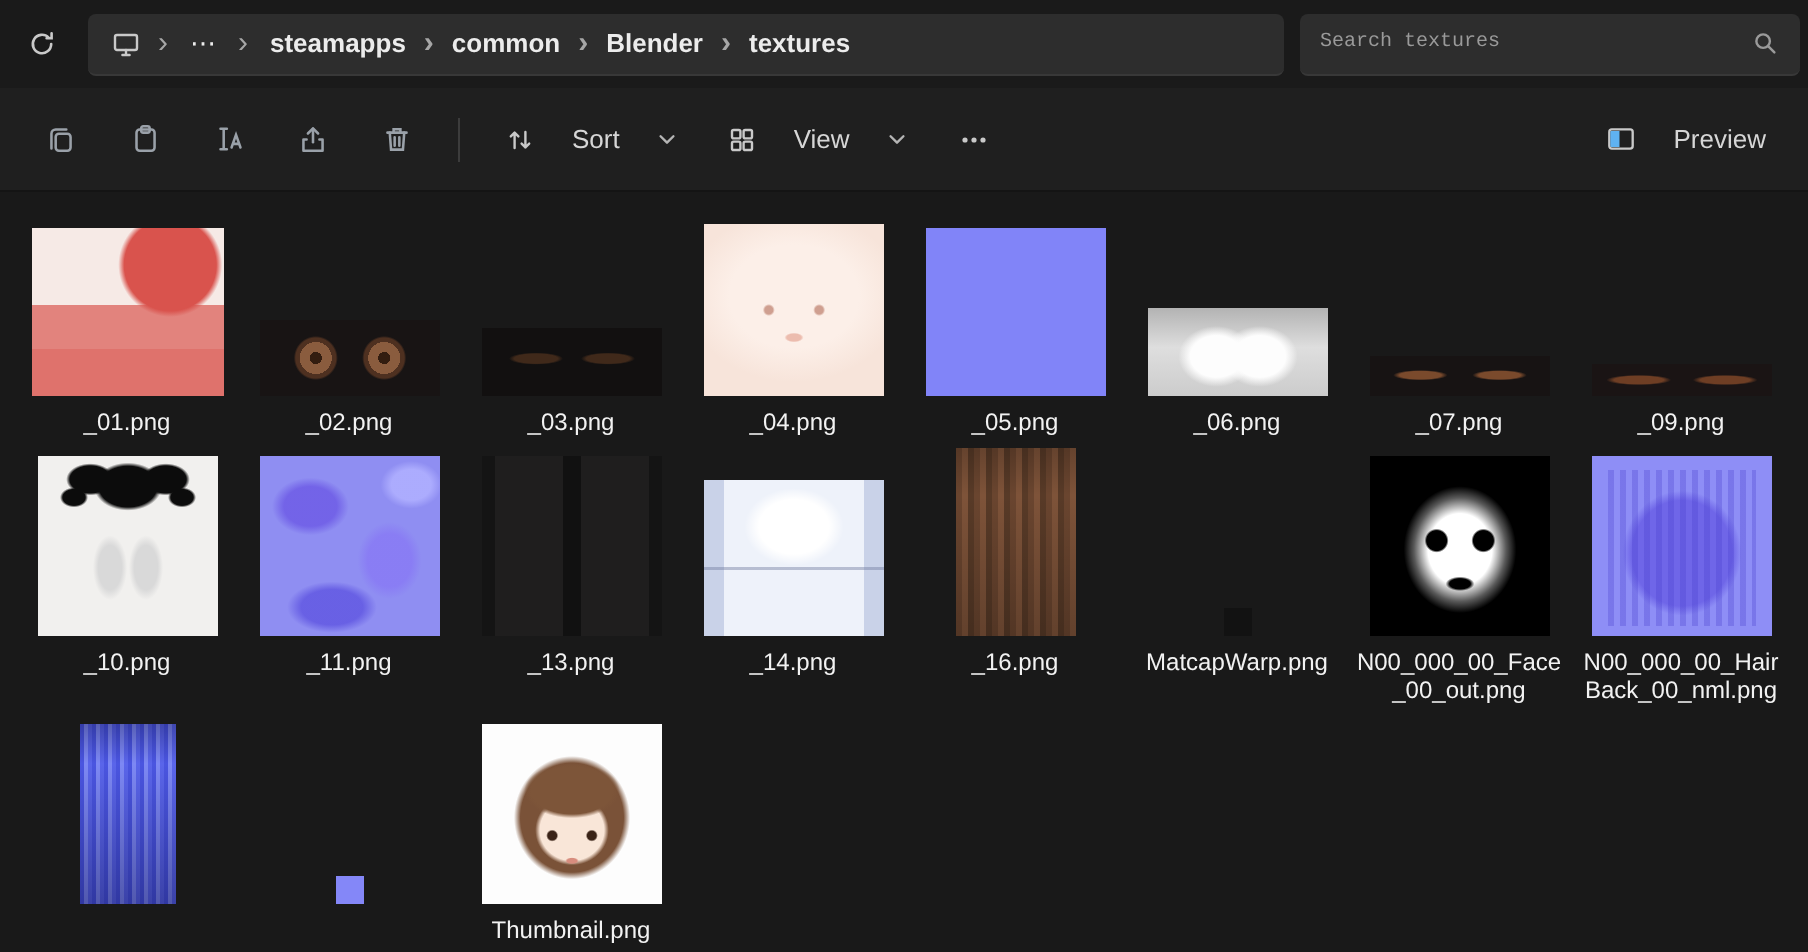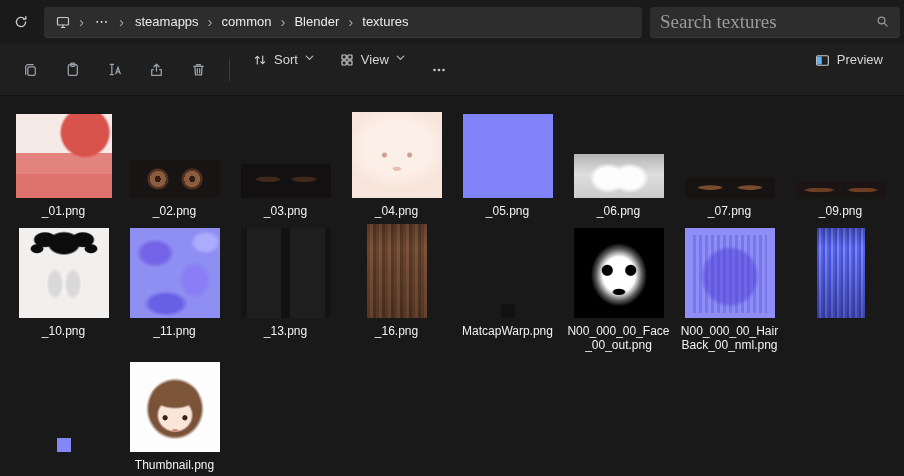--- a/index.html
+++ b/index.html
@@ -6,29 +6,29 @@
   html,body { width:904px; height:476px; overflow:hidden; }
   body { background:#191919; font-family:"Liberation Sans","DejaVu Sans",sans-serif; color:#e8e8e8; }
 
   
   .titlebar { display:flex; align-items:center; height:44px; background:#1a1a1a; padding:0 4px 0 6px; gap:8px; }
   .icon-btn { display:flex; align-items:center; justify-content:center; width:30px; height:30px; border-radius:4px; flex-shrink:0; }
   .addressbar { display:flex; align-items:center; gap:2px; height:31px; background:#2d2d2d; border-radius:4px; padding:0 6px; flex:1; min-width:0; border-bottom:1px solid #383838; }
   .crumb-icon { display:flex; align-items:center; padding:0 5px; }
   .crumb { padding:0 8px; font-size:13px; color:#ececec; line-height:27px; border-radius:4px; white-space:nowrap; }
   .bc-chev { color:#a6a6a6; font-size:15px; padding:0 1px; line-height:27px; }
-  #breadcrumbs { display:flex; align-items:center; }
+  #breadcrumbs { display:flex; align-items:center;font-weight:bold; }
   .searchbox { display:flex; align-items:center; height:31px; width:250px; background:#2d2d2d; border-radius:4px; padding:0 10px; gap:6px; flex-shrink:0; border-bottom:1px solid #383838; }
-  .searchbox input { flex:1; min-width:0; background:transparent; border:none; outline:none; color:#e5e5e5; font-size:19px; font-family:Liberation Serif, serif; }
+  .searchbox input { flex:1; min-width:0; background:transparent; border:none; outline:none; color:#e5e5e5; font-size:10px; font-family:Liberation Mono, monospace; }
   .searchbox input::placeholder { color:#9a9a9a; }
 
   
   .toolbar { display:flex; align-items:center; height:52px; background:#1f1f1f; padding:0 10px; gap:2px; border-bottom:1px solid #141414; }
   .tool-icon-btn { display:flex; align-items:center; justify-content:center; width:40px; height:36px; border-radius:4px; }
-  .tool-btn { display:flex; align-items:flex-start; gap:6px; padding:0 11px; height:36px; border-radius:4px; color:#d6d6d6; font-size:13px; white-space:nowrap; }
+  .tool-btn { display:flex; align-items:center; gap:18px; padding:0 11px; height:36px; border-radius:4px; color:#d6d6d6; font-size:13px; white-space:nowrap; }
   .sep { width:1px; height:22px; background:#3c3c3c; margin:0 9px; }
   .preview-btn { margin-left:auto; }
 
   
   .content { padding:6px 8px 0; }
   #file-grid { display:flex; flex-wrap:wrap; align-items:flex-start; }
   .tile { width:111px; display:flex; flex-direction:column; align-items:center; padding:2px 2px 4px; border-radius:4px; }
   .thumb-box { height:94px; display:flex; align-items:flex-end; justify-content:center; width:100%; }
   .thumb { flex-shrink:0; position:relative; overflow:hidden; }
   .fname { margin-top:6px; font-size:12px; color:#f2f2f2; max-width:104px; text-align:center; word-break:break-all; line-height:14px; }
@@ -342,20 +342,26 @@
           <div class="fname">_11.png</div>
         </div>
         <div class="tile">
           <div class="thumb-box">
             <div class="thumb th-tex13" style="width: 90px; height: 90px;"></div>
           </div>
           <div class="fname">_13.png</div>
         </div>
         <div class="tile">
           <div class="thumb-box">
+            <div class="thumb th-tex14" style="width: 90px; height: 78px;"></div>
+          </div>
+          <div class="fname">_14.png</div>
+        </div>
+        <div class="tile">
+          <div class="thumb-box">
             <div class="thumb th-tex16" style="width: 60px; height: 94px;"></div>
           </div>
           <div class="fname">_16.png</div>
         </div>
         <div class="tile">
           <div class="thumb-box">
             <div class="thumb th-tinyblack" style="width: 14px; height: 14px;"></div>
           </div>
           <div class="fname">MatcapWarp.png</div>
         </div>

